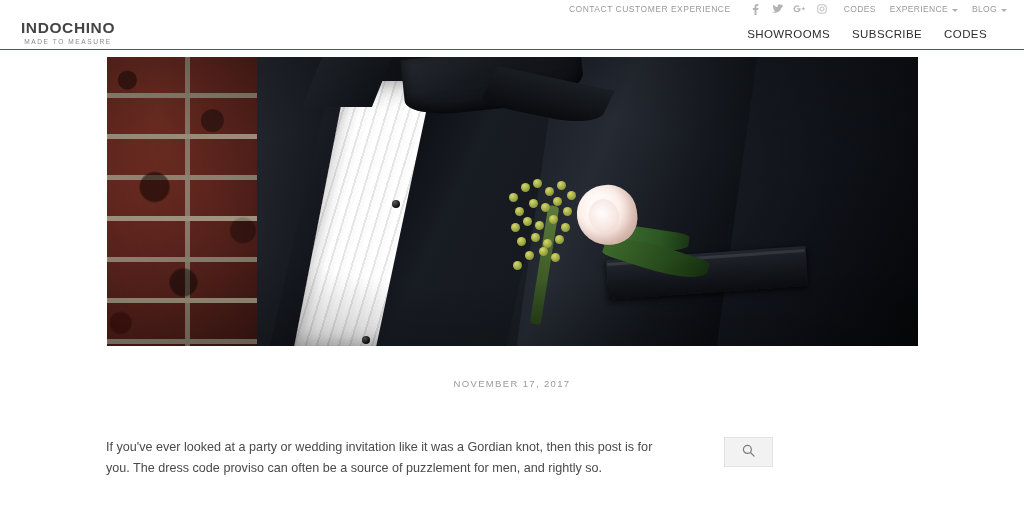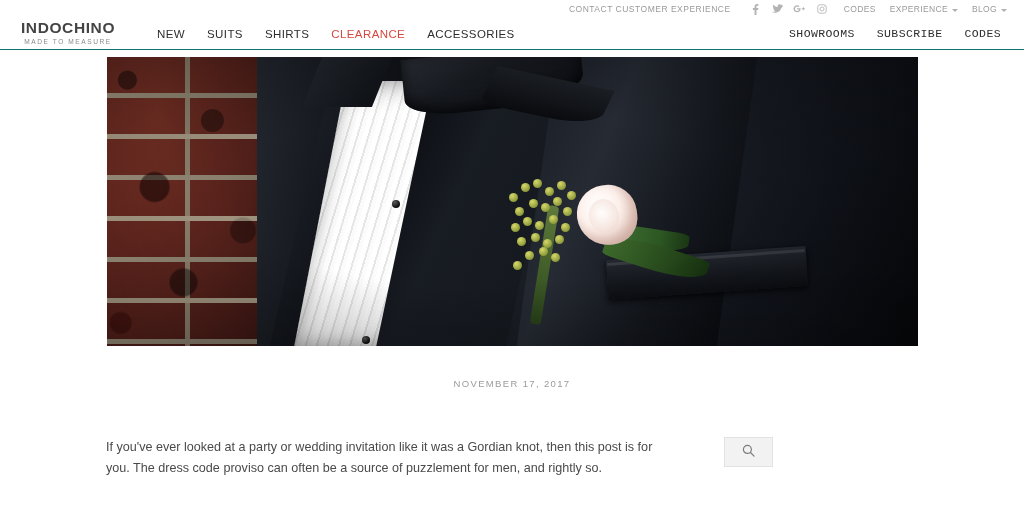--- a/index.html
+++ b/index.html
@@ -100,22 +100,21 @@
     color: #2e2e2e;
     text-decoration: none;
     padding: 0 11px;
     white-space: nowrap;
   }
   .main-nav a.accent { color: #d8473f; }
   .right-nav {
     display: flex;
     align-items: center;
     position: absolute;
-    right: 12px;
-    font-family: Liberation Mono, monospace;
+    right: 26px;
   }
   .right-nav a {
     font-size: 11.5px;
     letter-spacing: 0.4px;
     color: #2e2e2e;
     text-decoration: none;
     padding: 0 11px;
     white-space: nowrap;
   }
 
@@ -444,27 +443,20 @@
     <span class="caret"></span>
   </a>
 </div>
 
 <div class="main-header">
   <a class="brand" href="#">
     <span class="brand-name">INDOCHINO</span>
     <span class="brand-tagline">MADE TO MEASURE</span>
   </a>
 
-  <nav class="main-nav">
-    <a href="#">NEW</a>
-    <a href="#">SUITS</a>
-    <a href="#">SHIRTS</a>
-    <a href="#" class="accent">CLEARANCE</a>
-    <a href="#">ACCESSORIES</a>
-  </nav>
 
   <nav class="right-nav">
     <a href="#">SHOWROOMS</a>
     <a href="#">SUBSCRIBE</a>
     <a href="#">CODES</a>
   </nav>
 </div>
 
 <div class="hero-wrap">
   <div class="hero">

